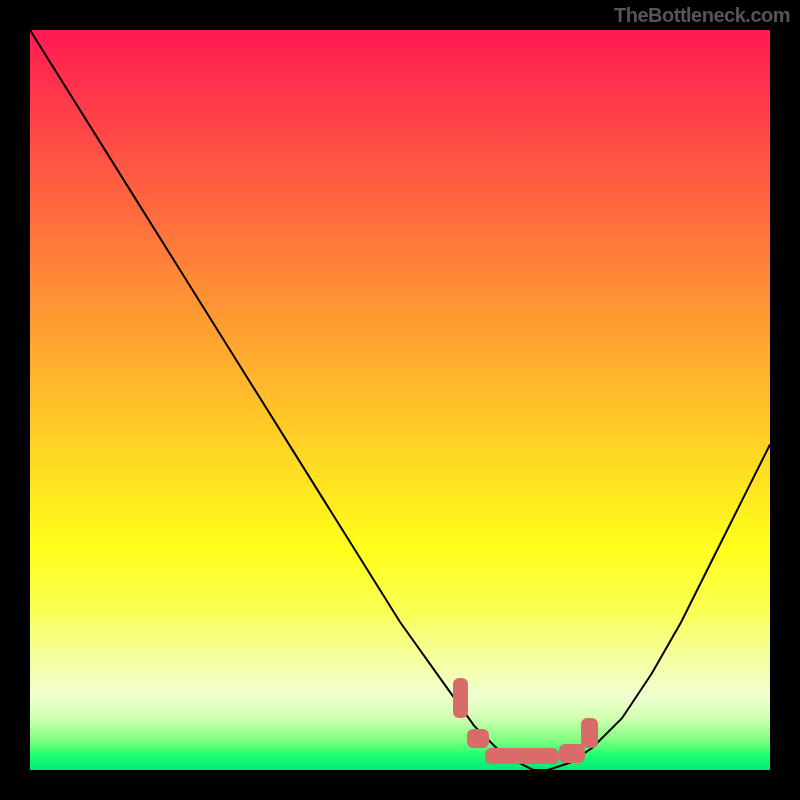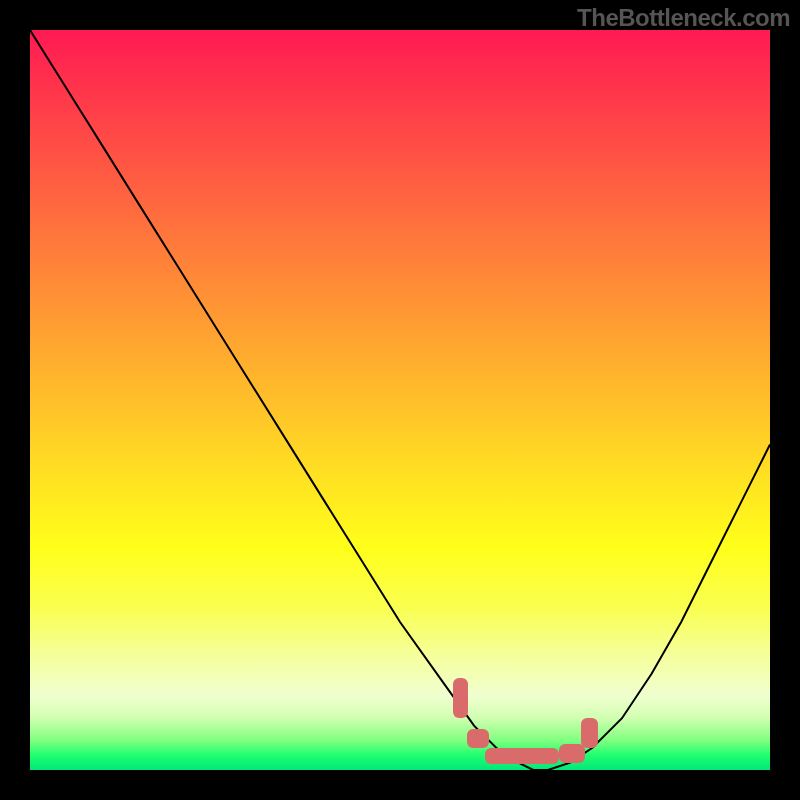--- a/index.html
+++ b/index.html
@@ -9,21 +9,21 @@
     background: #000000;
     position: relative;
     font-family: Arial, sans-serif;
     overflow: hidden;
   }
   .watermark {
     position: absolute;
     top: 4px;
     right: 10px;
     color: #555555;
-    font-size: 24px;
+    font-size: 20px;
     font-weight: bold;
     z-index: 10;
     letter-spacing: -0.5px;
   }
   .plot-area {
     position: absolute;
     left: 30px;
     top: 30px;
     width: 740px;
     height: 740px;

